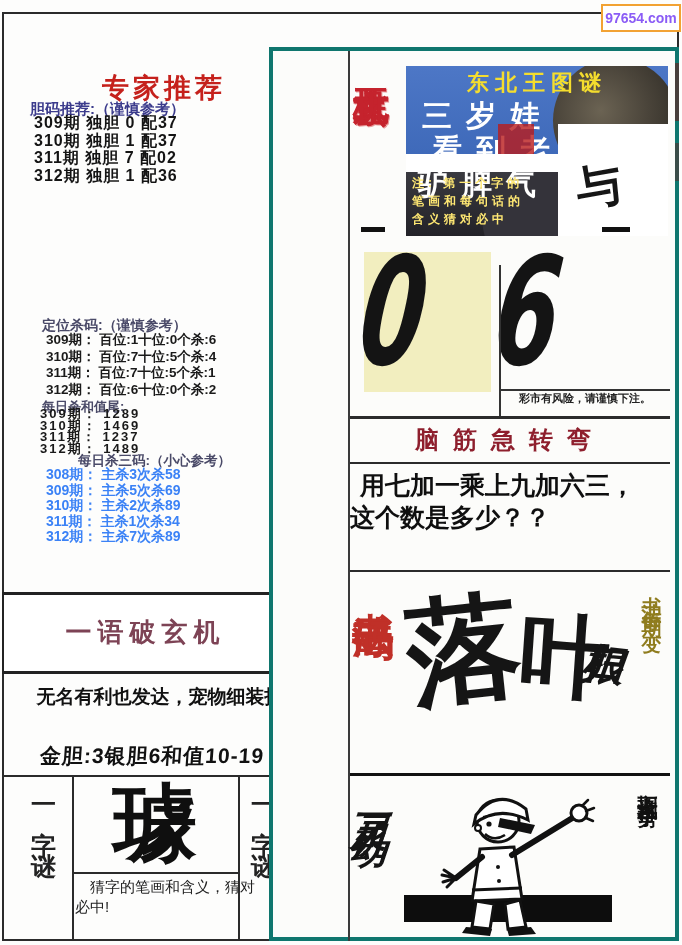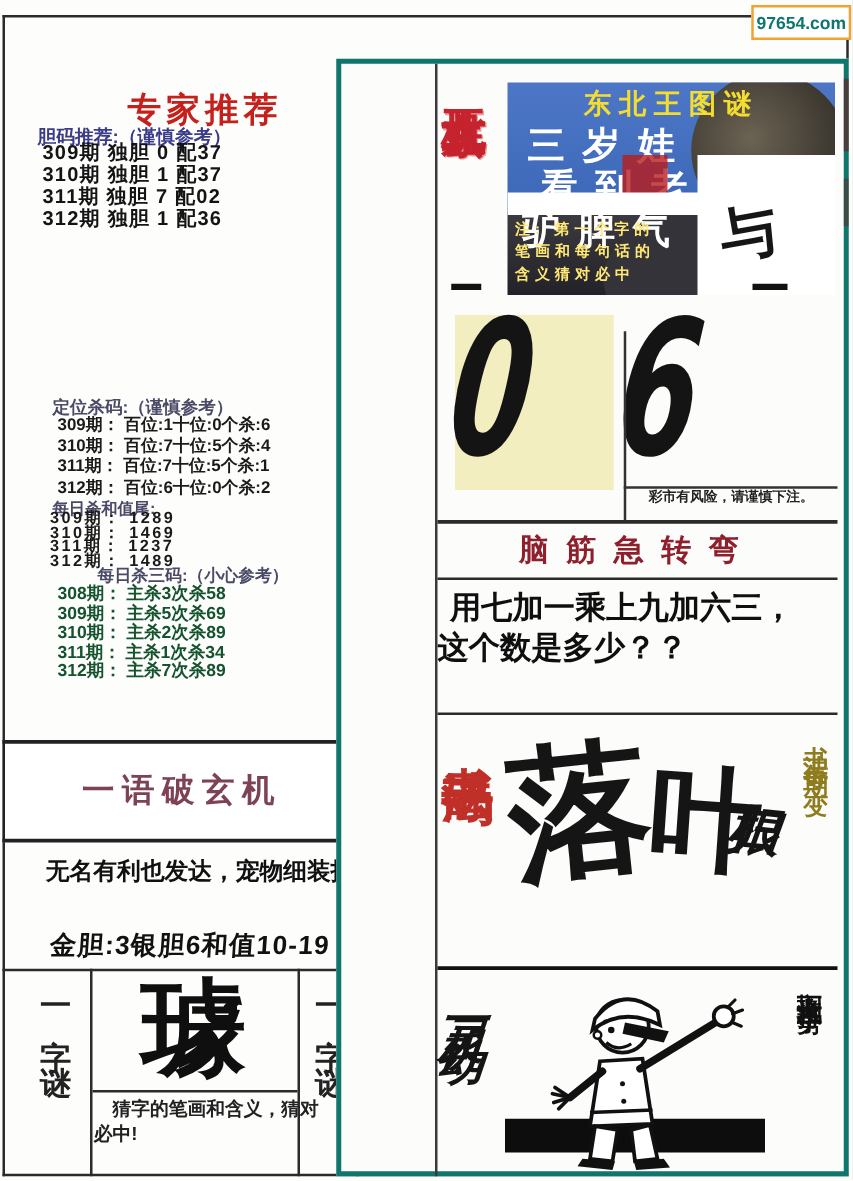--- a/index.html
+++ b/index.html
@@ -5,43 +5,43 @@
   html,body{margin:0;padding:0;background:#e9e9e9;}
   .page{position:relative;width:682px;height:945px;background:#fdfdfc;overflow:hidden;
         font-family:"Liberation Sans","DejaVu Sans",sans-serif;}
   .abs{position:absolute;}
   .hline{position:absolute;background:#2b2b2b;}
   .vline{position:absolute;background:#2b2b2b;}
   .vert{writing-mode:vertical-rl;text-orientation:upright;}
 
   
   .badge{position:absolute;left:601px;top:4px;width:76px;height:24px;border:2px solid #f2a233;
-         color:#0f766e;font-size:14px;font-weight:bold;text-align:center;line-height:24px;background:#fff;}
+         color:#8b5cf6;font-size:14px;font-weight:bold;text-align:center;line-height:24px;background:#fff;}
 
   
   .expert-title{position:absolute;left:102px;top:70px;font-size:27px;font-weight:bold;color:#c5211c;letter-spacing:4px;}
   .danma-header{position:absolute;left:30px;top:100px;font-size:15px;font-weight:bold;color:#3b3b8c;}
   .danma-lines{position:absolute;left:34px;top:114px;font-size:16px;font-weight:bold;color:#141414;line-height:17.5px;letter-spacing:1px;}
   .dingwei-header{position:absolute;left:42px;top:317px;font-size:14px;font-weight:bold;color:#4a4a68;}
   .dingwei-lines{position:absolute;left:46px;top:332px;font-size:13.5px;font-weight:bold;color:#1a1a1a;line-height:16.5px;}
   .hezhiwei-header{position:absolute;left:42px;top:398px;font-size:13px;font-weight:bold;color:#4a4a68;}
   .hezhiwei-lines{position:absolute;left:40px;top:408px;font-size:13px;font-weight:bold;color:#1a1a1a;line-height:11.5px;letter-spacing:2px;}
   .sanma-header{position:absolute;left:42px;top:452px;font-size:13.5px;font-weight:bold;color:#4a4a68;margin-left:36px;}
-  .sanma-lines{position:absolute;left:46px;top:467px;font-size:14px;font-weight:bold;color:#14532d;line-height:15.5px;}
+  .sanma-lines{position:absolute;left:46px;top:467px;font-size:14px;font-weight:bold;color:#3b82f6;line-height:15.5px;}
 
   .yiyu-box{position:absolute;left:2px;top:592px;width:283px;height:76px;border-top:3px solid #222;
             border-bottom:3px solid #222;border-left:2px solid #222;background:#fff;}
   .yiyu-title{width:100%;text-align:center;line-height:74px;font-size:26px;font-weight:bold;color:#7d4355;letter-spacing:6px;}
   .yiyu-phrase{position:absolute;left:20px;top:684px;width:280px;text-align:center;font-size:19px;font-weight:bold;color:#111;}
   .gold-line{position:absolute;left:40px;top:742px;font-size:21px;font-weight:bold;color:#111;transform:skewX(-4deg);letter-spacing:1px;}
 
   .riddle-side{font-size:25px;font-weight:bold;color:#222;letter-spacing:22px;}
   .riddle-char{position:absolute;left:72px;top:776px;width:166px;height:96px;text-align:center;line-height:96px;
                font-size:84px;font-weight:bold;color:#0f0f0f;font-family:"Liberation Serif","DejaVu Serif",serif;}
-  .riddle-hint{font-size:15px;font-weight:bold;color:#222;}
+  .riddle-hint{font-size:15px;font-weight:normal;color:#222;}
 
   
   .rc{position:absolute;left:269px;top:47px;width:410px;height:894px;border:4px solid #0f766e;box-sizing:border-box;background:#fcfcfa;}
   .rci{position:absolute;left:75px;top:0;width:320px;height:890px;border-left:2px solid #3a3a3a;box-sizing:border-box;}
   .col-title{position:absolute;left:3px;top:8px;font-size:36px;font-weight:bold;color:#c5232d;line-height:1;
              writing-mode:vertical-rl;text-orientation:upright;letter-spacing:0px;
              text-shadow:1px 1px 0 #e89b9b;font-family:"Liberation Serif","DejaVu Serif",serif;}
 
   .tumi{position:absolute;left:56px;top:15px;width:262px;height:170px;overflow:hidden;
         background:linear-gradient(180deg,#4d77c6 0%,#3d68b8 58%,#3a3a40 62%,#232228 100%);}

